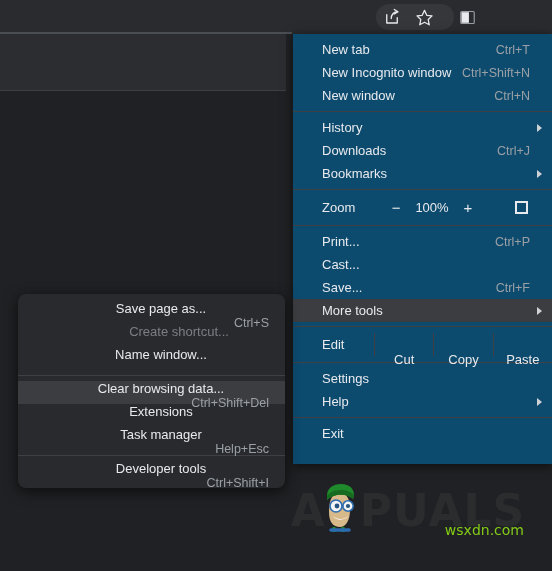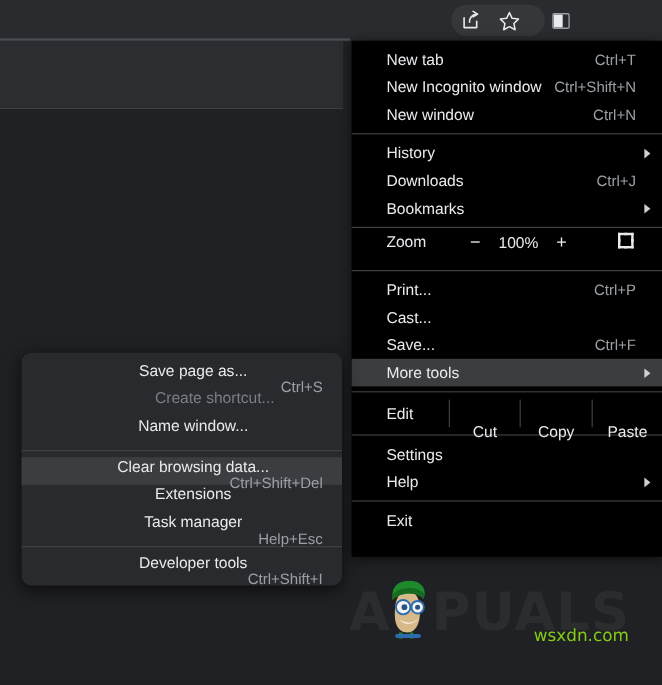--- a/index.html
+++ b/index.html
@@ -27,36 +27,36 @@
   #icon-sidepanel{left:457px;top:7px;width:20px;height:20px;}
   #icon-profile{left:487px;top:5px;width:24px;height:24px;background:#e8eaed;border-radius:50%;
     display:flex;align-items:center;justify-content:center;}
   #icon-menu-dots{left:518px;top:2px;width:28px;height:30px;background:#3a3c40;border-radius:4px;
     display:flex;flex-direction:column;align-items:center;justify-content:center;gap:3px;}
   #icon-menu-dots i{display:block;width:3px;height:3px;border-radius:50%;background:#e8eaed;}
 
   
   #main-menu{
     position:absolute;left:293px;top:34px;width:259px;height:430px;
-    background:#000000;
+    background:#0c4a6e;
     box-shadow:0 2px 10px rgba(0,0,0,.6);
     color:#e8eaed;font-size:13px;
   }
   .mi{position:relative;display:flex;align-items:center;height:23px;padding:0 14px 0 29px;
       white-space:nowrap;cursor:default;}
   .mi .lbl{flex:0 0 auto;}
   .mi .sc{margin-left:auto;color:#9aa0a6;font-size:12.5px;padding-right:8px;}
   .mi.sel{background:#3c3d40;}
   .arrow{position:absolute;right:10px;top:50%;transform:translateY(-50%);
      width:0;height:0;border-left:5px solid #cfd2d5;border-top:4px solid transparent;border-bottom:4px solid transparent;}
   .sep{height:1px;background:#3f4043;margin:4px 0;}
   .gap-top{margin-top:4px;}
 
   
-  #zoom-row{display:flex;align-items:flex-start;height:27px;color:#e8eaed;font-size:13px;}
+  #zoom-row{display:flex;align-items:center;height:27px;color:#e8eaed;font-size:13px;}
   #zoom-row .zlabel{width:81px;display:flex;align-items:center;padding-left:29px;box-sizing:border-box;}
   #zoom-row .vdiv{width:1px;background:#3f4043;margin:2px 0;}
   #zoom-row .zctrl{flex:1;display:flex;align-items:center;justify-content:space-around;padding:0 6px;}
   #zoom-row .zbtn{color:#e8eaed;font-size:15px;width:22px;text-align:center;}
   #zoom-row .zval{color:#e8eaed;font-size:13px;}
   #zoom-row .zfull{width:62px;display:flex;align-items:center;justify-content:center;}
   .fs-ico{position:relative;width:13px;height:13px;}
   .fs-ico span{position:absolute;width:6px;height:6px;border:2px solid #e8eaed;}
   .fs-ico span:nth-child(1){left:0;top:0;border-right:none;border-bottom:none;}
   .fs-ico span:nth-child(2){right:0;top:0;border-left:none;border-bottom:none;}

